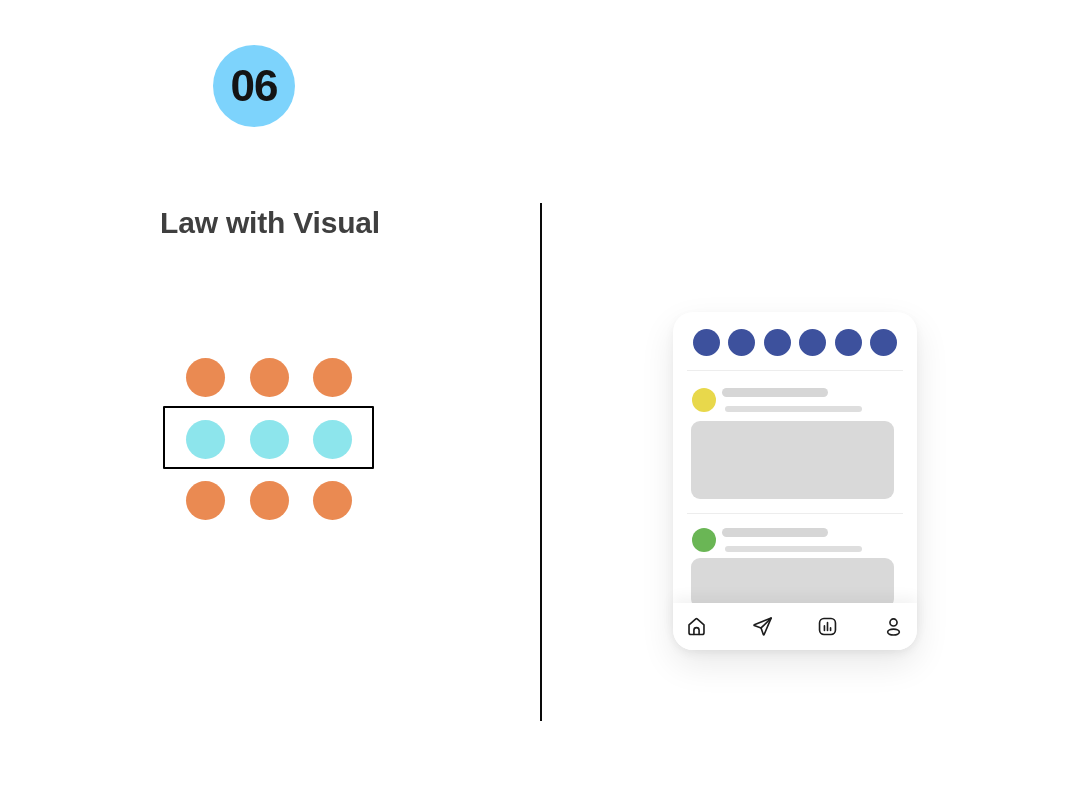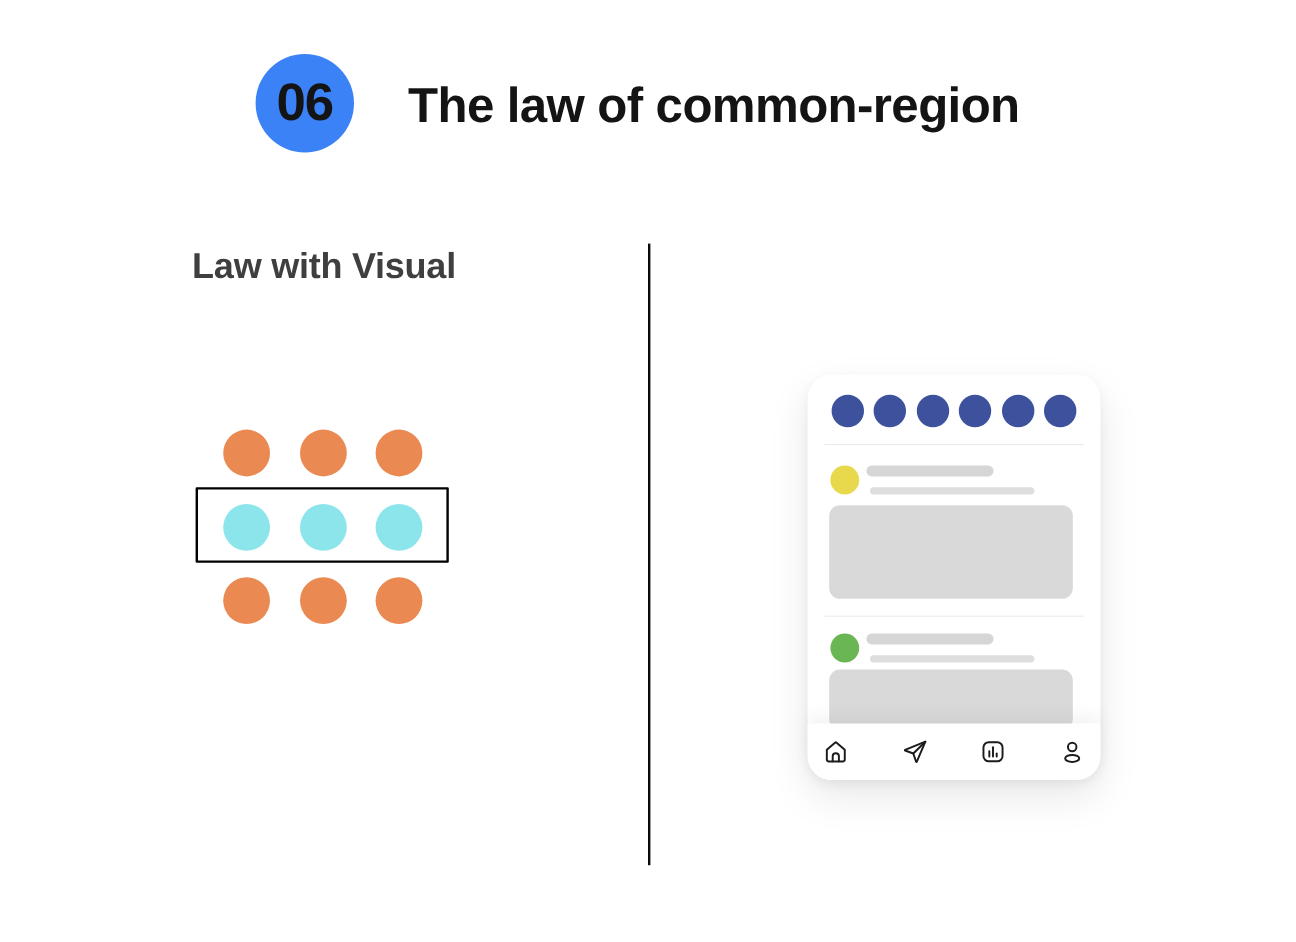--- a/index.html
+++ b/index.html
@@ -106,22 +106,21 @@
   .nav-icon path, .nav-icon rect, .nav-icon circle, .nav-icon ellipse {
     fill: none; stroke: #1c1c1c; stroke-width: 1.7;
     stroke-linecap: round; stroke-linejoin: round;
   }
 </style>
 </head>
 <body>
 
 <div class="canvas">
 
-  <div class="badge" style="background: #3b82f6;">06</div>
-  <h1 class="page-title">The law of common-region</h1>
+  <div class="badge" style="background: #7dd3fc;">06</div>
 
   <h2 class="panel-heading left">Law with Visual</h2>
 
   <div class="v-divider" style="background: rgb(10, 10, 10);"></div>
 
   <div class="dots-grid">
     <div class="dot-row">
       <span class="dot" style="background: rgb(234, 138, 82);"></span>
       <span class="dot" style="background: rgb(234, 138, 82);"></span>
       <span class="dot" style="background: rgb(234, 138, 82);"></span>

